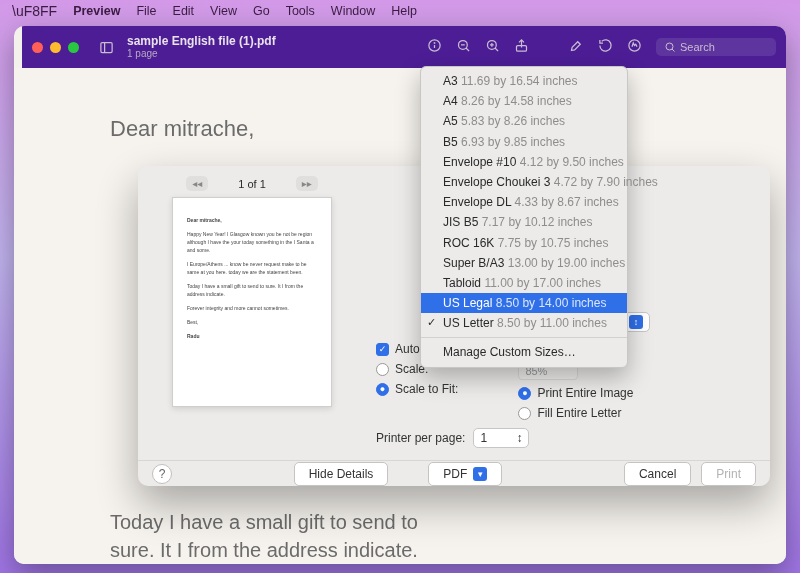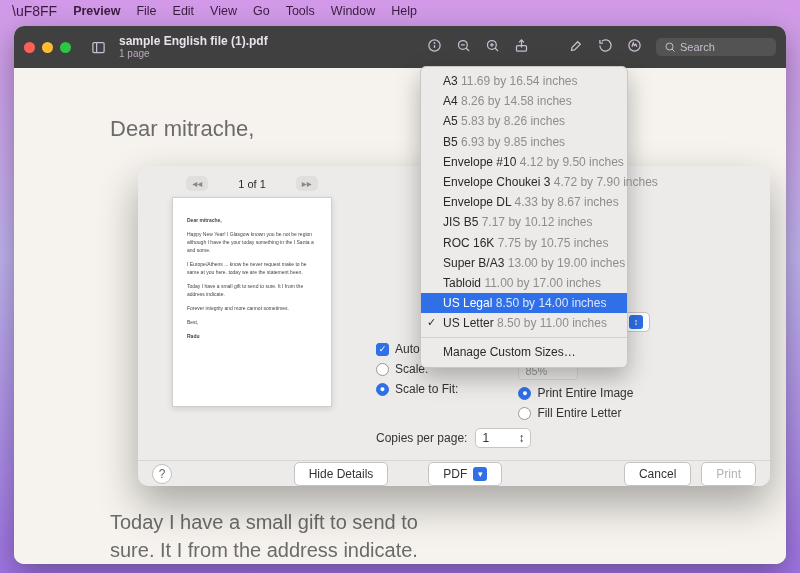--- a/index.html
+++ b/index.html
@@ -3,21 +3,21 @@
 <meta charset="utf-8">
 <style>
   * { box-sizing: border-box; margin: 0; padding: 0; font-family: -apple-system, "Helvetica Neue", Arial, sans-serif; }
   body { width: 800px; height: 573px; overflow: hidden; background: linear-gradient(180deg,#d399e8 0%,#c2b4ef 45%,#9f74e4 100%); position: relative; font-size: 13px; color: #2a2a2a; }
   
   .menubar { height: 22px; display: flex; align-items: center; gap: 16px; padding: 0 12px; font-size: 12.5px; color: #3b1d42; }
   .menubar .apple { font-size: 14px; }
   .menubar .appname { font-weight: 700; }
   
   .window { position: absolute; left: 14px; top: 26px; width: 772px; height: 538px; border-radius: 10px; background: #f4f1ec; box-shadow: 0 10px 30px rgba(0,0,0,.35); overflow: hidden; }
-  .toolbar { height: 42px; background: #404040; display: flex; align-items: center; padding: 16px 10px; gap: 10px; color: #e9e2ec; }
+  .toolbar { height: 42px; background: #4c1d95; display: flex; align-items: center; padding: 16px 10px; gap: 10px; color: #e9e2ec; margin-left: 8px; }
   .traffic { display: flex; gap: 7px; margin-right: 6px; }
   .traffic span { width: 11px; height: 11px; border-radius: 50%; display: inline-block; }
   .tl-red { background:#ff5f57; } .tl-yel { background:#febc2e; } .tl-grn { background:#28c840; }
   .tb-btn { width: 22px; height: 22px; border-radius:4px; display:flex; align-items:center; justify-content:center; color:#c9bdd1; }
   .tb-title { display:flex; flex-direction:column; line-height:1.1; }
   .tb-title .t1 { font-size:12px; font-weight:600; color:#e9e2ec; }
   .tb-title .t2 { font-size:10px; color:#b8aac0; }
   .tb-spacer { flex: 1; }
   .tb-icons { display:flex; gap:14px; align-items:center; color:#c9bdd1; }
   .search { display:flex; align-items:center; gap:4px; background:rgba(255,255,255,.10); padding:3px 8px; border-radius:5px; font-size:11px; color:#c9bdd1; width:120px; }
@@ -220,21 +220,21 @@
               <span>Print Entire Image</span>
             </div>
             <div class="optline">
               <span class="radio"></span>
               <span>Fill Entire Letter</span>
             </div>
           </div>
         </div>
 
         <div class="row" style="margin-left:12px">
-          <label class="k" style="width:auto;text-align:left;margin-right:8px">Copies per page:</label>
+          <label class="k" style="width:auto;text-align:left;margin-right:8px">Printer per page:</label>
           <div class="cpp">
             <span>1</span>
             <span class="chev">↕</span>
           </div>
         </div>
       </div>
     </div>
 
     <div class="modal-foot">
       <div class="help">?</div>

